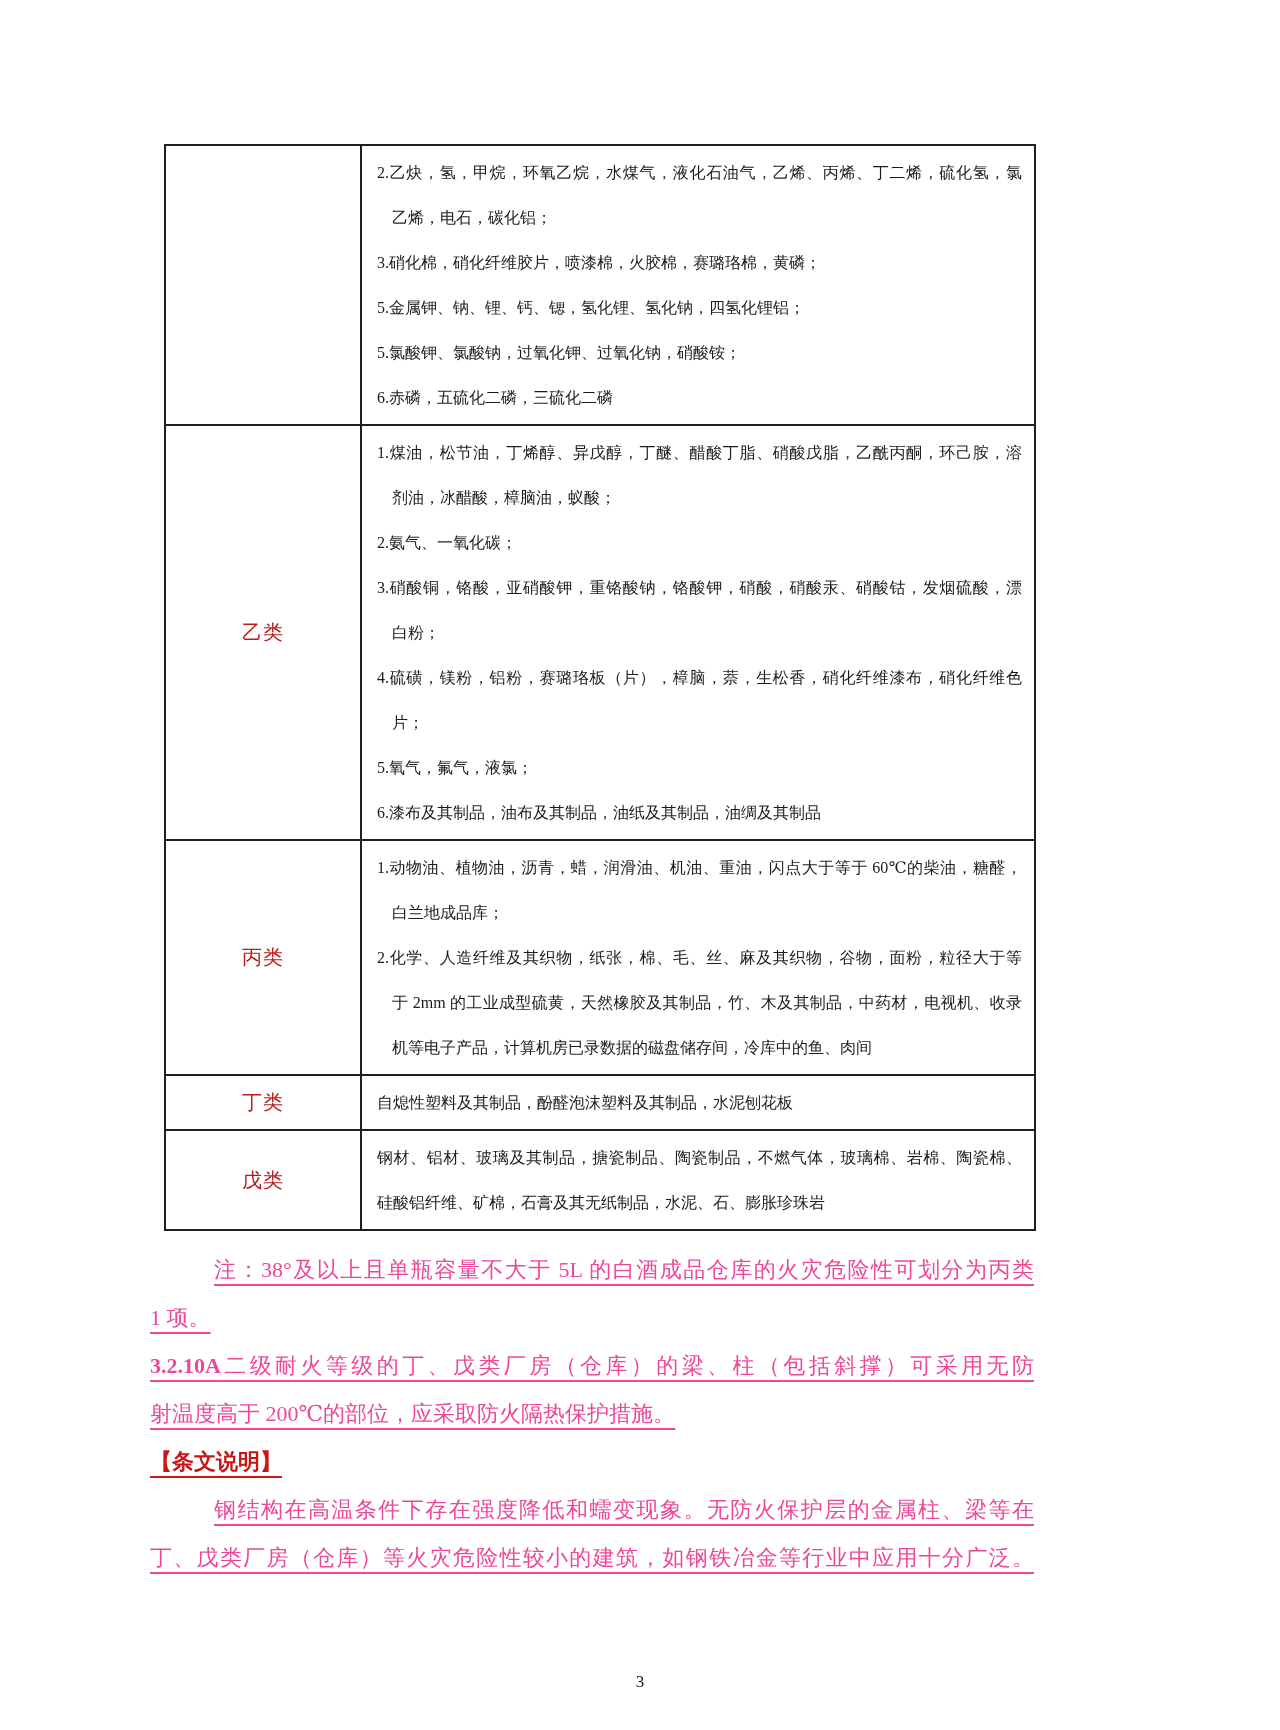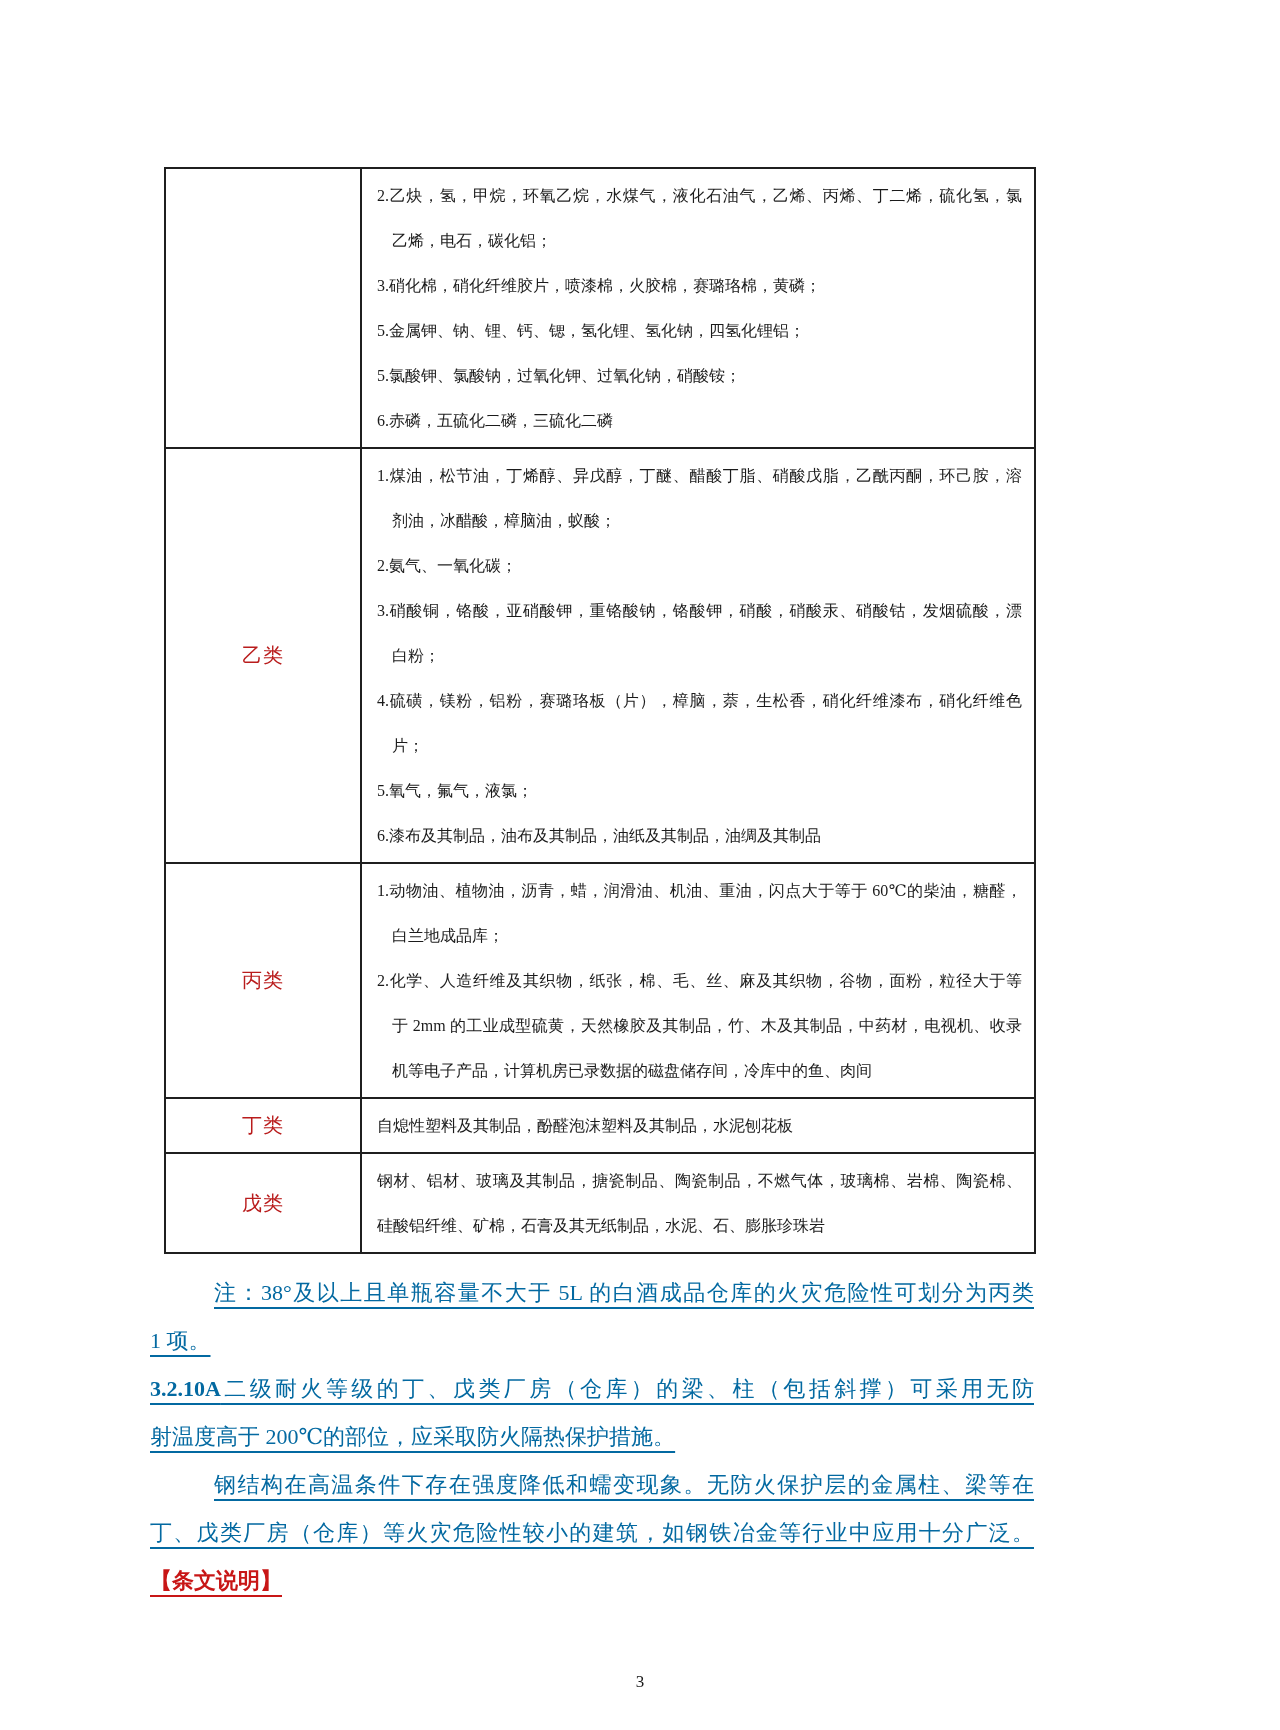--- a/index.html
+++ b/index.html
@@ -2,37 +2,37 @@
 <html><head>
 <meta charset="utf-8">
 <style>
   html,body { margin:0; padding:0; }
   body {
     width:1280px; height:1730px; background:#ffffff;
     font-family:"Liberation Serif","DejaVu Serif",serif;
     color:#1b1b1b; overflow:hidden;
   }
   .page { position:relative; width:1280px; height:1730px; background:#fff; }
-  .doc  { position:absolute; left:150px; top:167px; width:884px; }
+  .doc  { position:absolute; left:150px; top:144px; width:884px; }
 
   
   table.hazard { border-collapse:collapse; table-layout:fixed; width:872px; margin-left:14px; }
   table.hazard td { border:2px solid #1f1f1f; vertical-align:middle; }
   td.label   { width:192px; text-align:center; font-size:20px; color:#b91c1c; letter-spacing:1px; }
   td.content { padding:4px 12px 4px 15px; font-size:16px; }
   .tline { line-height:45px; height:45px; white-space:nowrap; overflow:hidden; }
   .tline.cont { padding-left:15px; }
   .tline.fill { text-align:justify; text-align-last:justify; text-justify:inter-character; }
 
   
   .red-section { margin-top:15px; width:884px; }
   .rpara { margin:0; }
   .rline {
     line-height:48px; white-space:nowrap; overflow:hidden;
-    font-size:22px; color:#0369a1;
+    font-size:22px; color:#ec4899;
     text-decoration:underline; text-underline-offset:7px; text-decoration-thickness:2px;
   }
   .rline.fill   { text-align:justify; text-align-last:justify; text-justify:inter-character; }
   .rline.indent { padding-left:64px; }
   .rline.heading { color:#c81616; font-weight:bold; width:-moz-fit-content; width:fit-content; }
   .bold-prefix { font-weight:bold; margin-right:0; }
 
   
   .pagenum {
     position:absolute; bottom:38px; left:0; width:1280px;
@@ -101,24 +101,24 @@
     <div class="red-section">
         <div class="rpara">
           <div class="rline fill indent">注：38°及以上且单瓶容量不大于 5L 的白酒成品仓库的火灾危险性可划分为丙类</div>
           <div class="rline">1 项。</div>
         </div>
         <div class="rpara">
           <div class="rline fill"><span class="bold-prefix">3.2.10A</span><span>二级耐火等级的丁、戊类厂房（仓库）的梁、柱（包括斜撑）可采用无防</span></div>
           <div class="rline">射温度高于 200℃的部位，应采取防火隔热保护措施。</div>
         </div>
         <div class="rpara">
+          <div class="rline heading">【条文说明】</div>
+        </div>
+        <div class="rpara">
           <div class="rline fill indent">钢结构在高温条件下存在强度降低和蠕变现象。无防火保护层的金属柱、梁等在</div>
           <div class="rline fill">丁、戊类厂房（仓库）等火灾危险性较小的建筑，如钢铁冶金等行业中应用十分广泛。</div>
-        </div>
-        <div class="rpara">
-          <div class="rline heading">【条文说明】</div>
         </div>
       </div>
 
   </div>
 
   <div class="pagenum">3</div>
 </div>
 
 </body></html>

